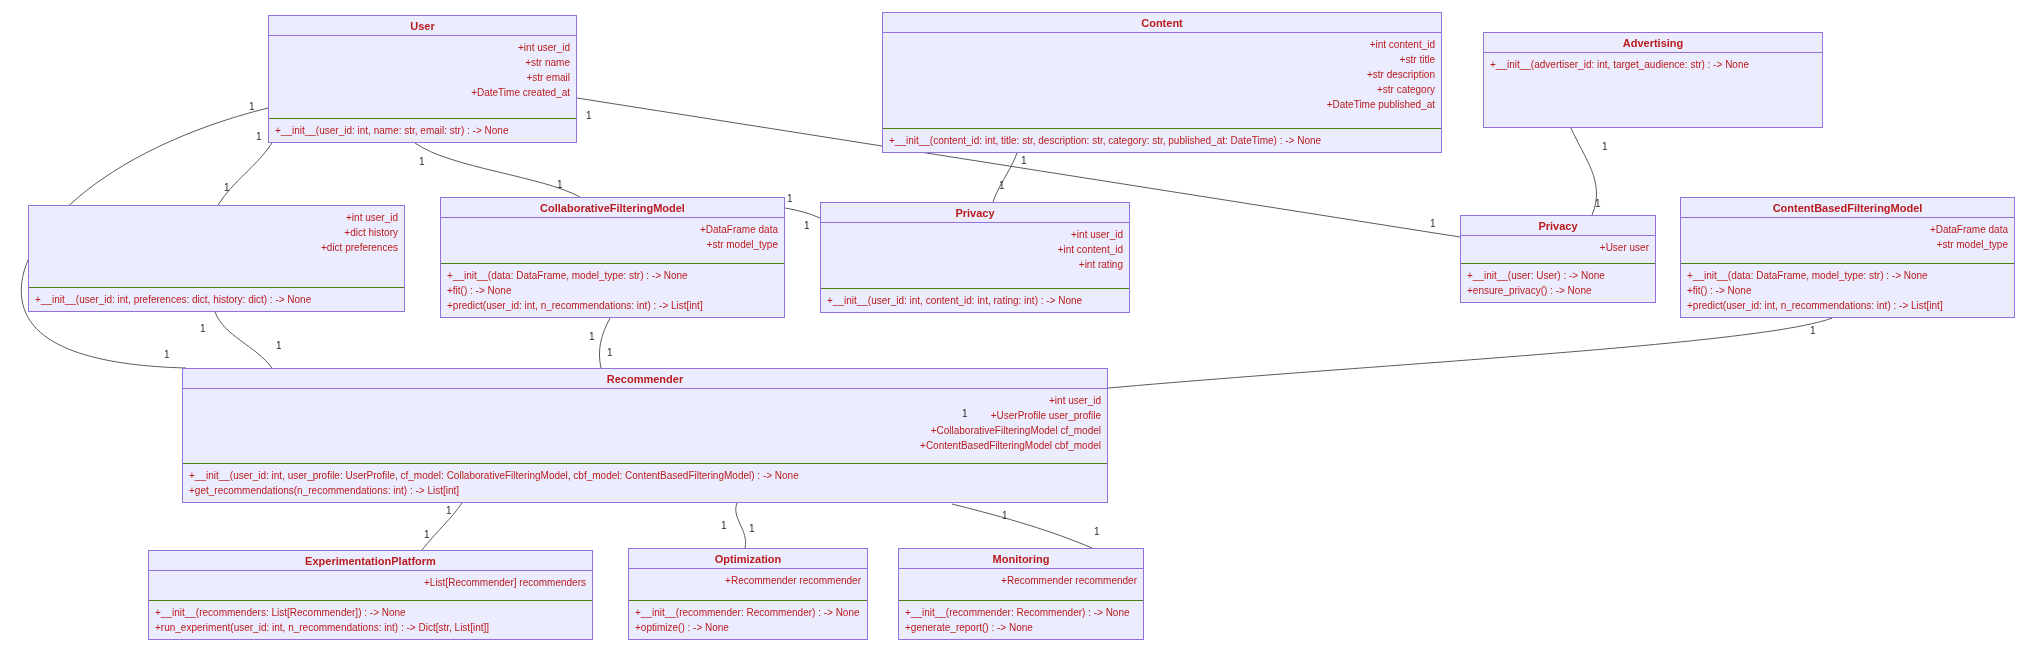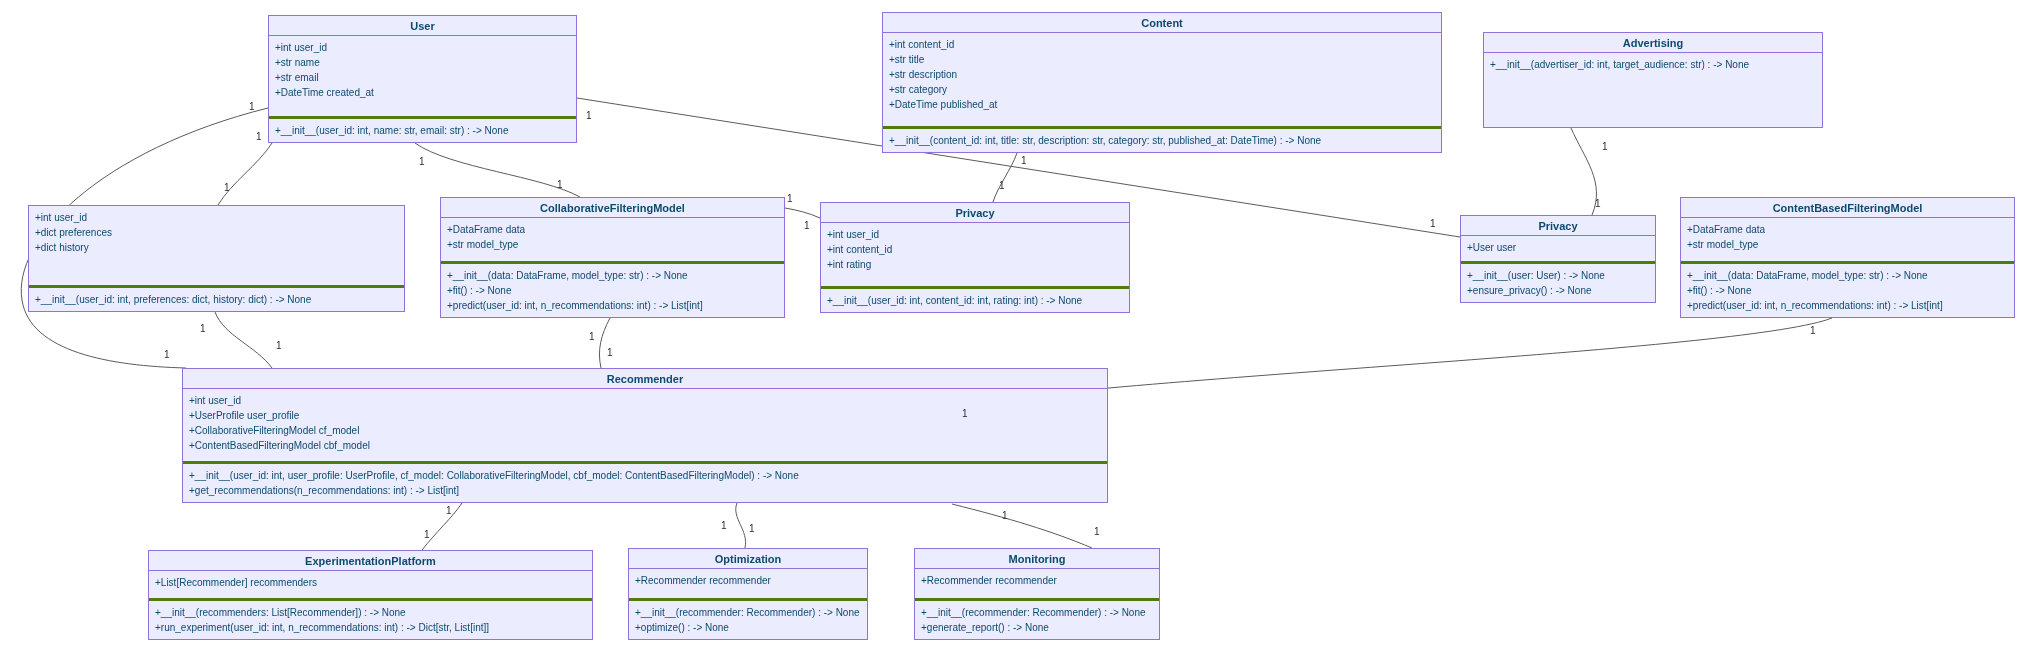--- a/index.html
+++ b/index.html
@@ -12,31 +12,32 @@
   }
   svg.edges{position:absolute;left:0;top:0;width:2032px;height:650px;z-index:0;}
   svg.edges path{fill:none;stroke:#5b5b5b;stroke-width:1;}
   .class-box{
     position:absolute;
     background:#ECECFF;
     border:1px solid #9370DB;
     box-sizing:border-box;
     z-index:1;
     display:flex;flex-direction:column;
-    color:#0c4a6e;
+    color:#b91c1c;
   }
   .class-title{
     font-size:11px;font-weight:bold;text-align:center;
     padding:4px 6px 3px 6px;
     border-bottom:1px solid #9370DB;
     white-space:nowrap;
   }
   .class-attrs{
     padding:4px 6px;flex:1;
-    border-bottom:3px solid #4d7c0f;
+    border-bottom:1px solid #4d7c0f;
+    text-align:right;
   }
   .class-methods{padding:4px 6px;}
   .member-row{
     font-size:10px;line-height:15px;white-space:nowrap;
   }
   .mult{
     position:absolute;z-index:2;
     font-size:10px;color:#2b2b2b;line-height:10px;
   }
 </style>
@@ -90,22 +91,22 @@
   <div class="class-box" style="left: 1483px; top: 32px; width: 340px; min-height: 96px;">
     <div class="class-title">Advertising</div>
     <div class="class-methods">
           <div class="member-row">+__init__(advertiser_id: int, target_audience: str) : -&gt; None</div>
         </div>
   </div>
 
   <div class="class-box" style="left: 28px; top: 205px; width: 377px; min-height: 107px;">
     <div class="class-attrs">
           <div class="member-row">+int user_id</div>
+          <div class="member-row">+dict history</div>
           <div class="member-row">+dict preferences</div>
-          <div class="member-row">+dict history</div>
         </div>
     <div class="class-methods">
           <div class="member-row">+__init__(user_id: int, preferences: dict, history: dict) : -&gt; None</div>
         </div>
   </div>
 
   <div class="class-box" style="left: 440px; top: 197px; width: 345px; min-height: 121px;">
     <div class="class-title">CollaborativeFilteringModel</div>
     <div class="class-attrs">
           <div class="member-row">+DataFrame data</div>
@@ -183,21 +184,21 @@
     <div class="class-title">Optimization</div>
     <div class="class-attrs">
           <div class="member-row">+Recommender recommender</div>
         </div>
     <div class="class-methods">
           <div class="member-row">+__init__(recommender: Recommender) : -&gt; None</div>
           <div class="member-row">+optimize() : -&gt; None</div>
         </div>
   </div>
 
-  <div class="class-box" style="left: 898px; top: 548px; width: 246px; min-height: 92px; margin-left: 16px;">
+  <div class="class-box" style="left: 898px; top: 548px; width: 246px; min-height: 92px;">
     <div class="class-title">Monitoring</div>
     <div class="class-attrs">
           <div class="member-row">+Recommender recommender</div>
         </div>
     <div class="class-methods">
           <div class="member-row">+__init__(recommender: Recommender) : -&gt; None</div>
           <div class="member-row">+generate_report() : -&gt; None</div>
         </div>
   </div>
 </div>

